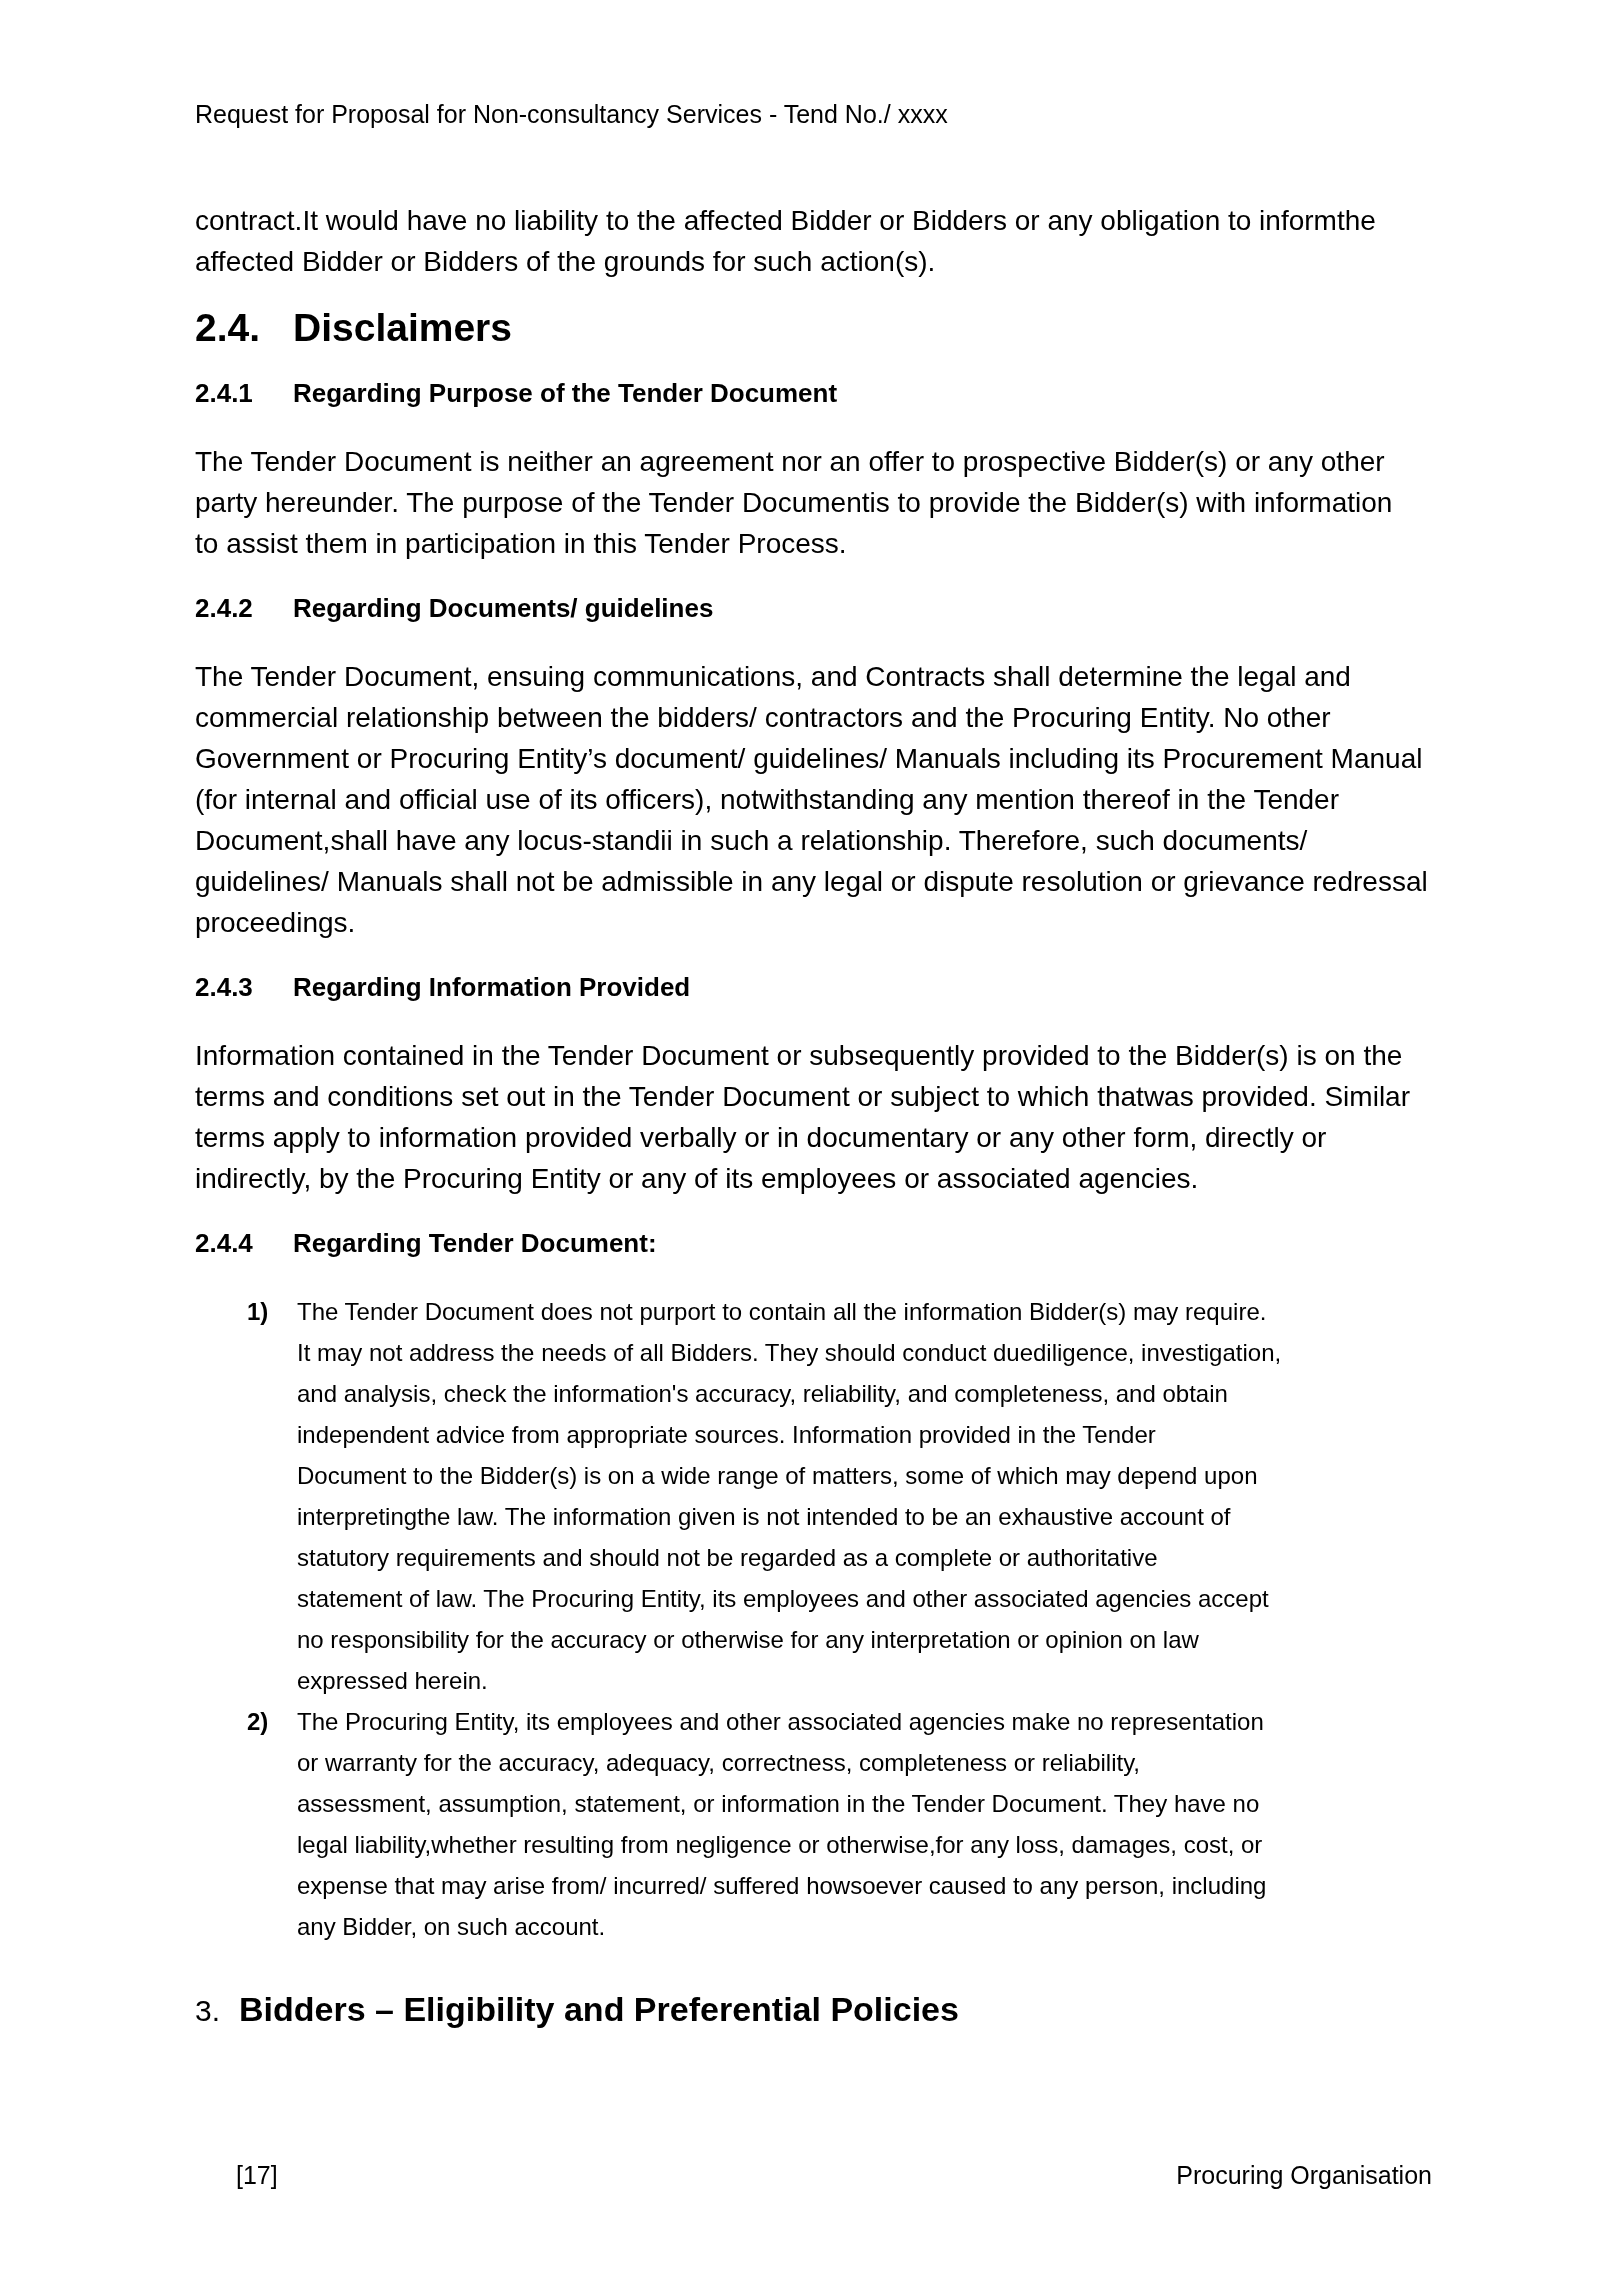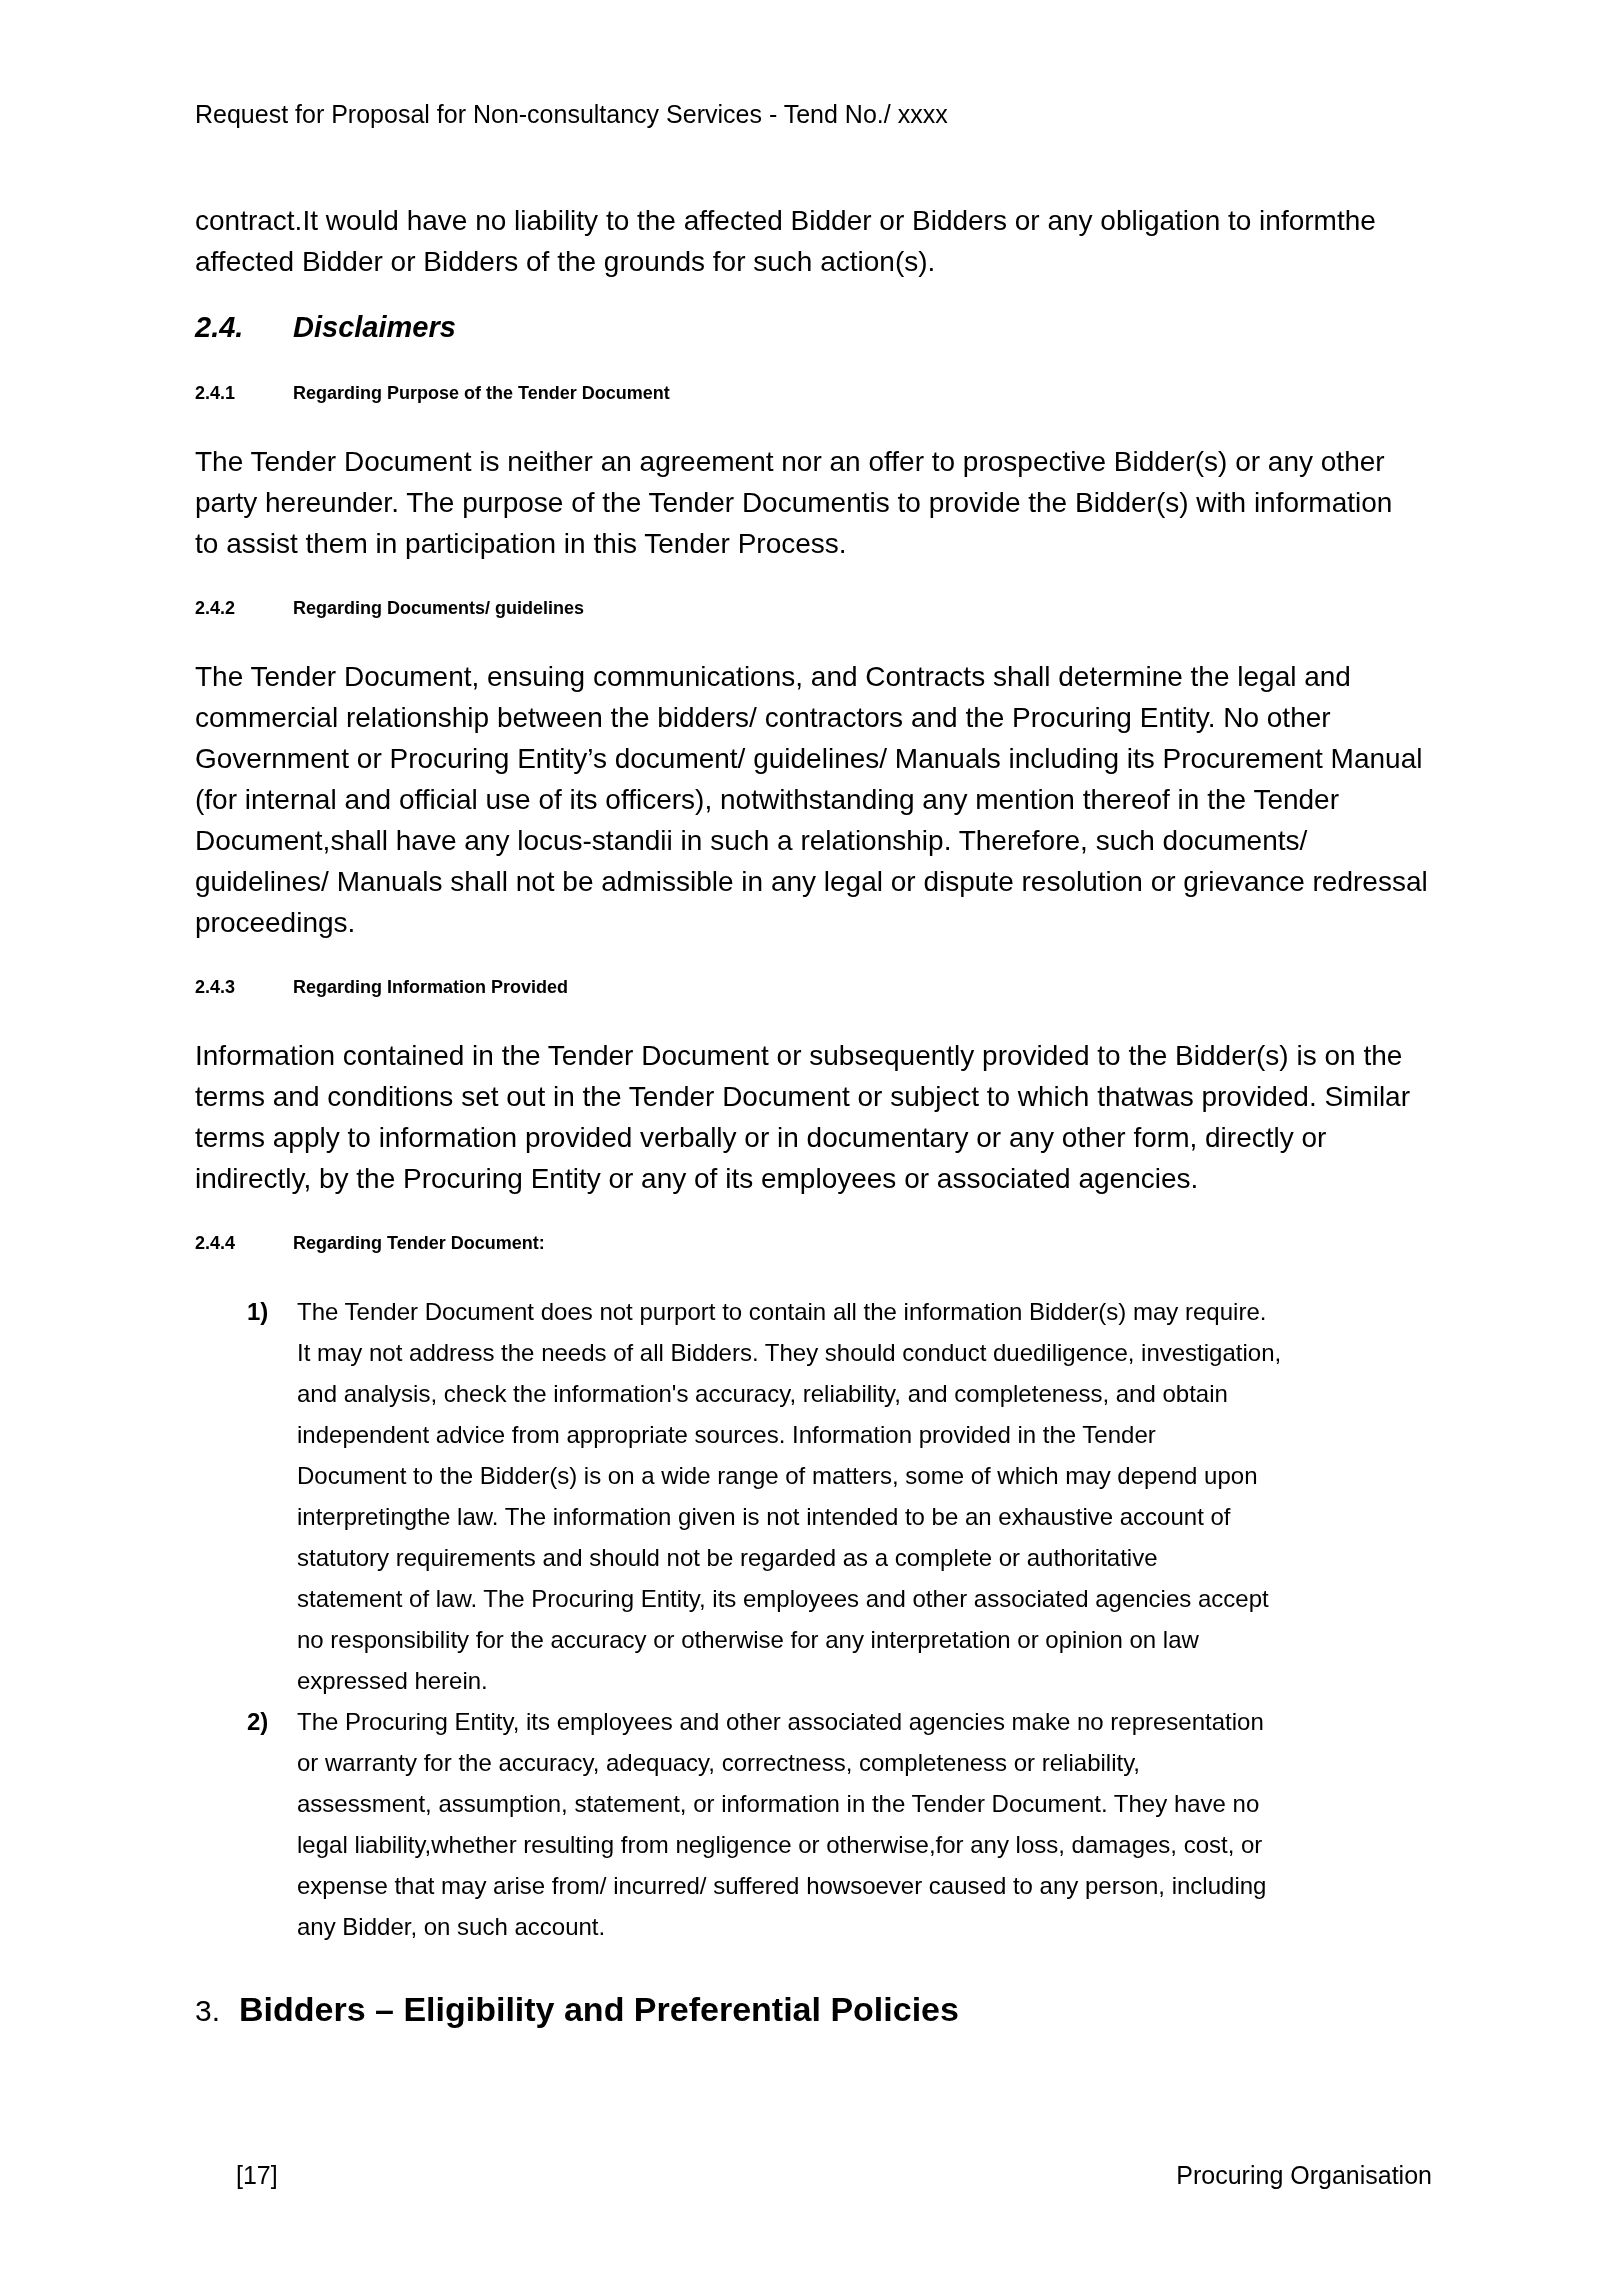--- a/index.html
+++ b/index.html
@@ -30,30 +30,29 @@
   }
   p.body {
     font-size: 28px;
     line-height: 41px;
     margin: 0 0 27px 0;
     white-space: pre-line;
   }
   .h2 {
     display: flex;
     font-weight: bold;
-    font-size: 29px;
+    font-size: 39px;
     line-height: 37px;
     margin: 0 0 30px 0;
-    font-style: italic;
   }
   .h2 .h-num { width: 98px; flex: 0 0 98px; }
   .h3 {
     display: flex;
     font-weight: bold;
-    font-size: 18px;
+    font-size: 26px;
     line-height: 35px;
     margin: 0 0 30px 0;
   }
   .h3 .h-num { width: 98px; flex: 0 0 98px; }
   .num-list {
     margin: 0 0 39px 0;
     padding-left: 52px;
   }
   .num-list .item {
     display: flex;

